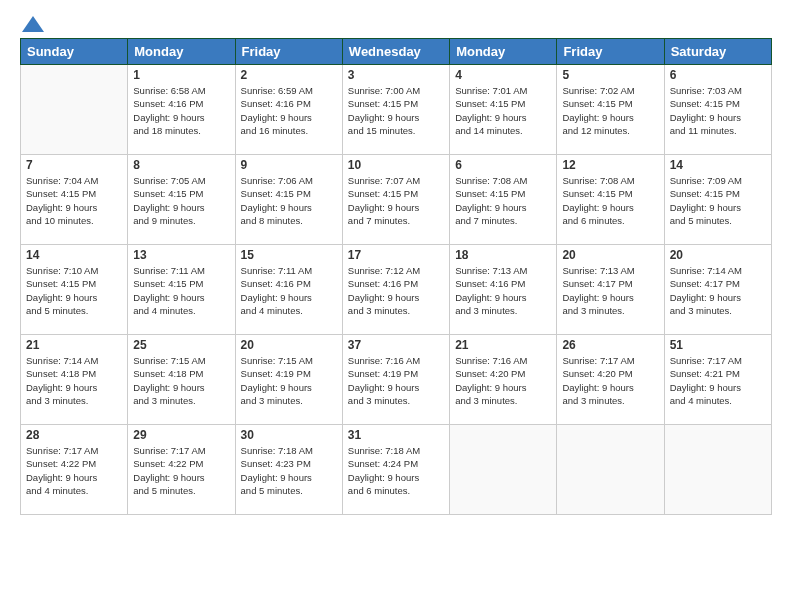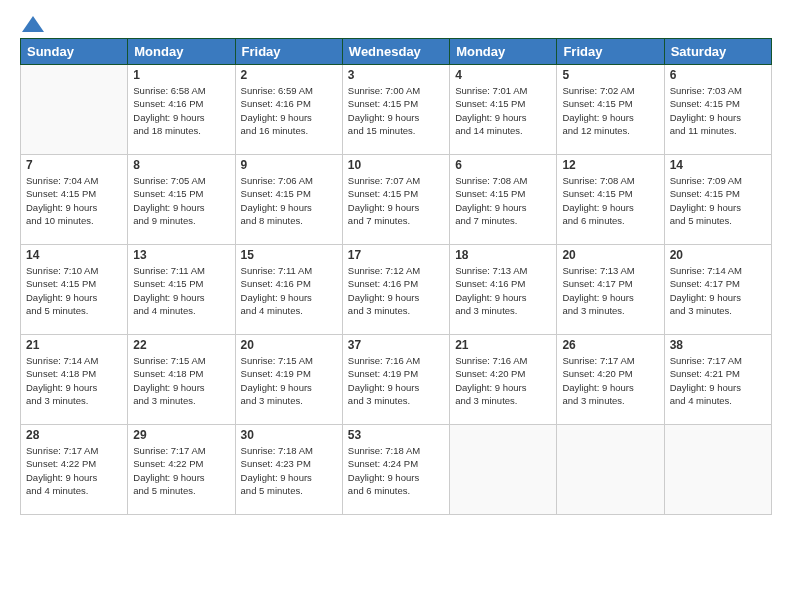--- a/index.html
+++ b/index.html
@@ -193,59 +193,59 @@
             <div class="day-number">20</div>
             <div class="day-info">Sunrise: 7:14 AM<br>Sunset: 4:17 PM<br>Daylight: 9 hours<br>and 3 minutes.</div>
           </td>
         </tr>
         <tr>
           <td>
             <div class="day-number">21</div>
             <div class="day-info">Sunrise: 7:14 AM<br>Sunset: 4:18 PM<br>Daylight: 9 hours<br>and 3 minutes.</div>
           </td>
           <td>
-            <div class="day-number">22</div>
+            <div class="day-number">25</div>
             <div class="day-info">Sunrise: 7:15 AM<br>Sunset: 4:18 PM<br>Daylight: 9 hours<br>and 3 minutes.</div>
           </td>
           <td>
             <div class="day-number">20</div>
             <div class="day-info">Sunrise: 7:15 AM<br>Sunset: 4:19 PM<br>Daylight: 9 hours<br>and 3 minutes.</div>
           </td>
           <td>
             <div class="day-number">37</div>
             <div class="day-info">Sunrise: 7:16 AM<br>Sunset: 4:19 PM<br>Daylight: 9 hours<br>and 3 minutes.</div>
           </td>
           <td>
             <div class="day-number">21</div>
             <div class="day-info">Sunrise: 7:16 AM<br>Sunset: 4:20 PM<br>Daylight: 9 hours<br>and 3 minutes.</div>
           </td>
           <td>
             <div class="day-number">26</div>
             <div class="day-info">Sunrise: 7:17 AM<br>Sunset: 4:20 PM<br>Daylight: 9 hours<br>and 3 minutes.</div>
           </td>
           <td>
-            <div class="day-number">38</div>
+            <div class="day-number">51</div>
             <div class="day-info">Sunrise: 7:17 AM<br>Sunset: 4:21 PM<br>Daylight: 9 hours<br>and 4 minutes.</div>
           </td>
         </tr>
         <tr>
           <td>
             <div class="day-number">28</div>
             <div class="day-info">Sunrise: 7:17 AM<br>Sunset: 4:22 PM<br>Daylight: 9 hours<br>and 4 minutes.</div>
           </td>
           <td>
             <div class="day-number">29</div>
             <div class="day-info">Sunrise: 7:17 AM<br>Sunset: 4:22 PM<br>Daylight: 9 hours<br>and 5 minutes.</div>
           </td>
           <td>
             <div class="day-number">30</div>
             <div class="day-info">Sunrise: 7:18 AM<br>Sunset: 4:23 PM<br>Daylight: 9 hours<br>and 5 minutes.</div>
           </td>
           <td>
-            <div class="day-number">53</div>
+            <div class="day-number">31</div>
             <div class="day-info">Sunrise: 7:18 AM<br>Sunset: 4:24 PM<br>Daylight: 9 hours<br>and 6 minutes.</div>
           </td>
           <td class="empty"></td>
           <td class="empty"></td>
           <td class="empty"></td>
         </tr>
       </tbody>
   </table>
 </div>
 

